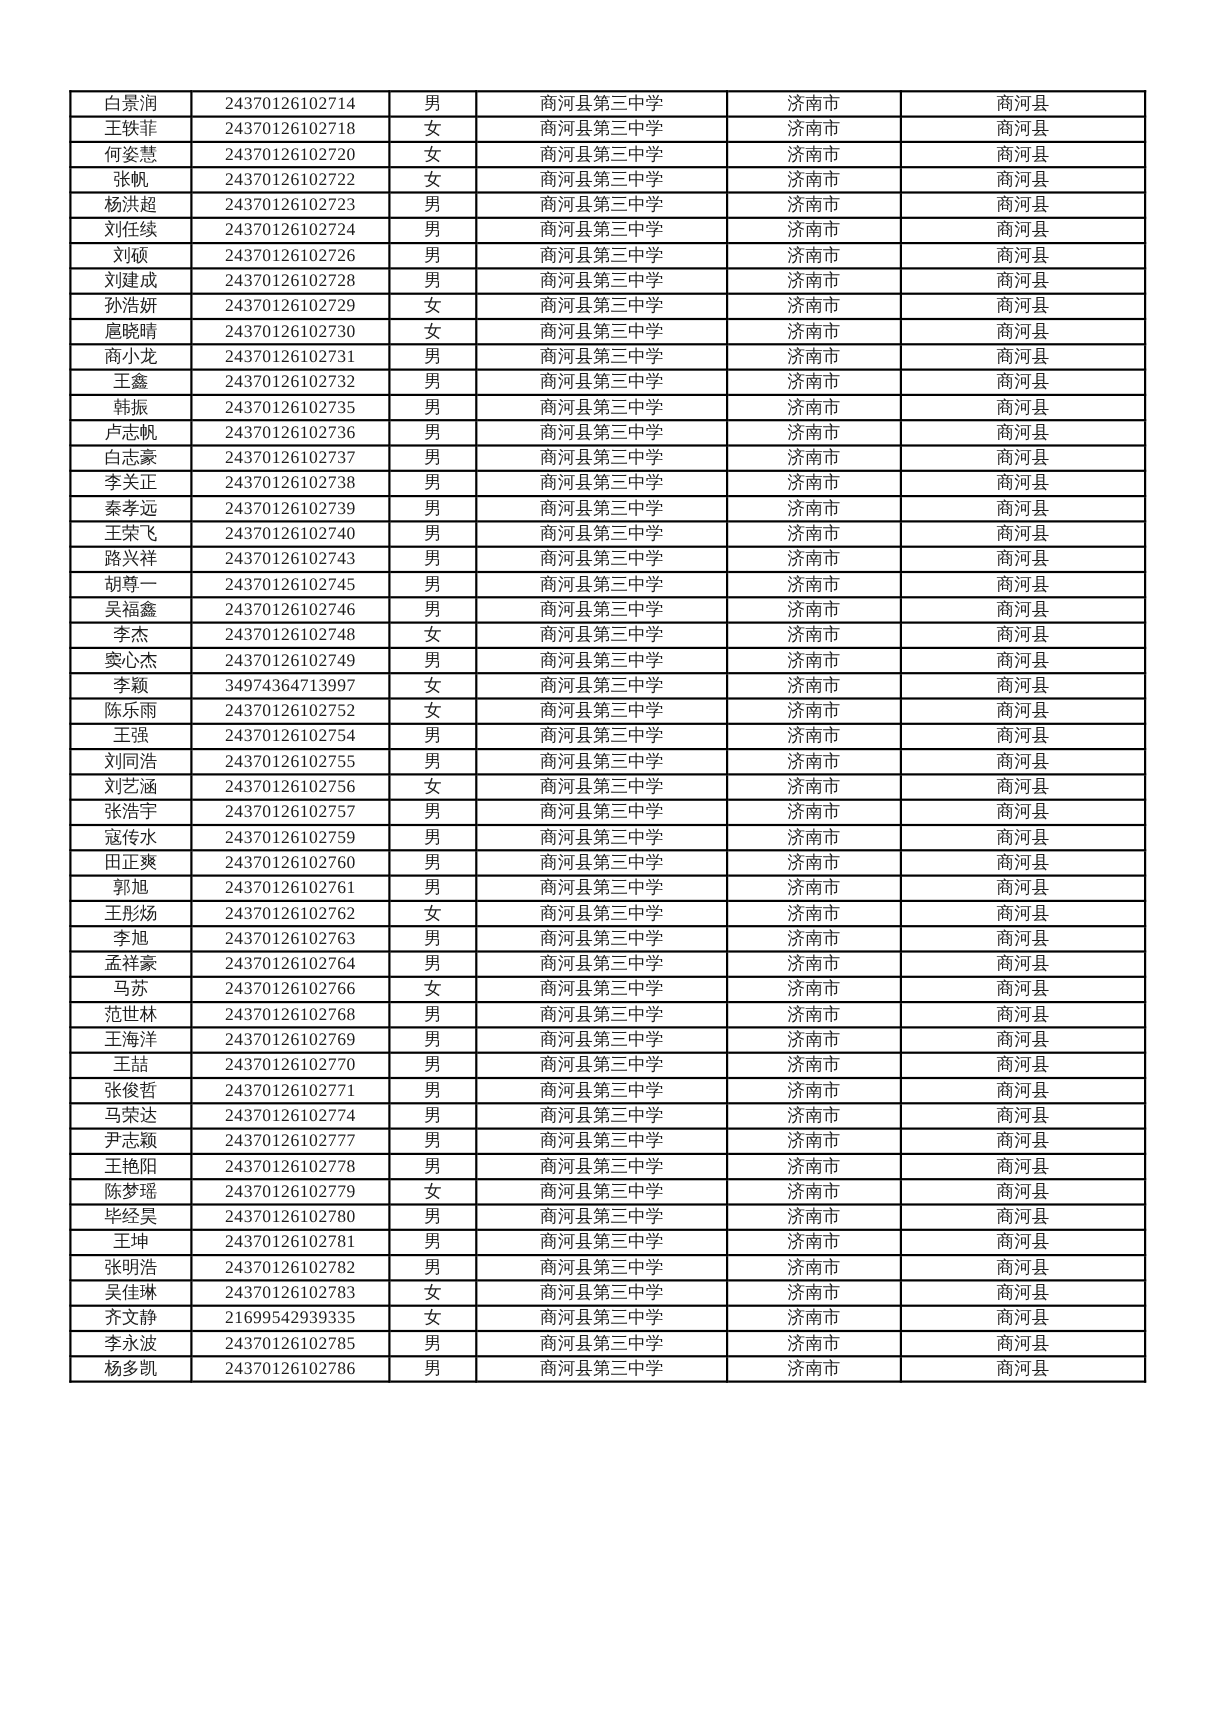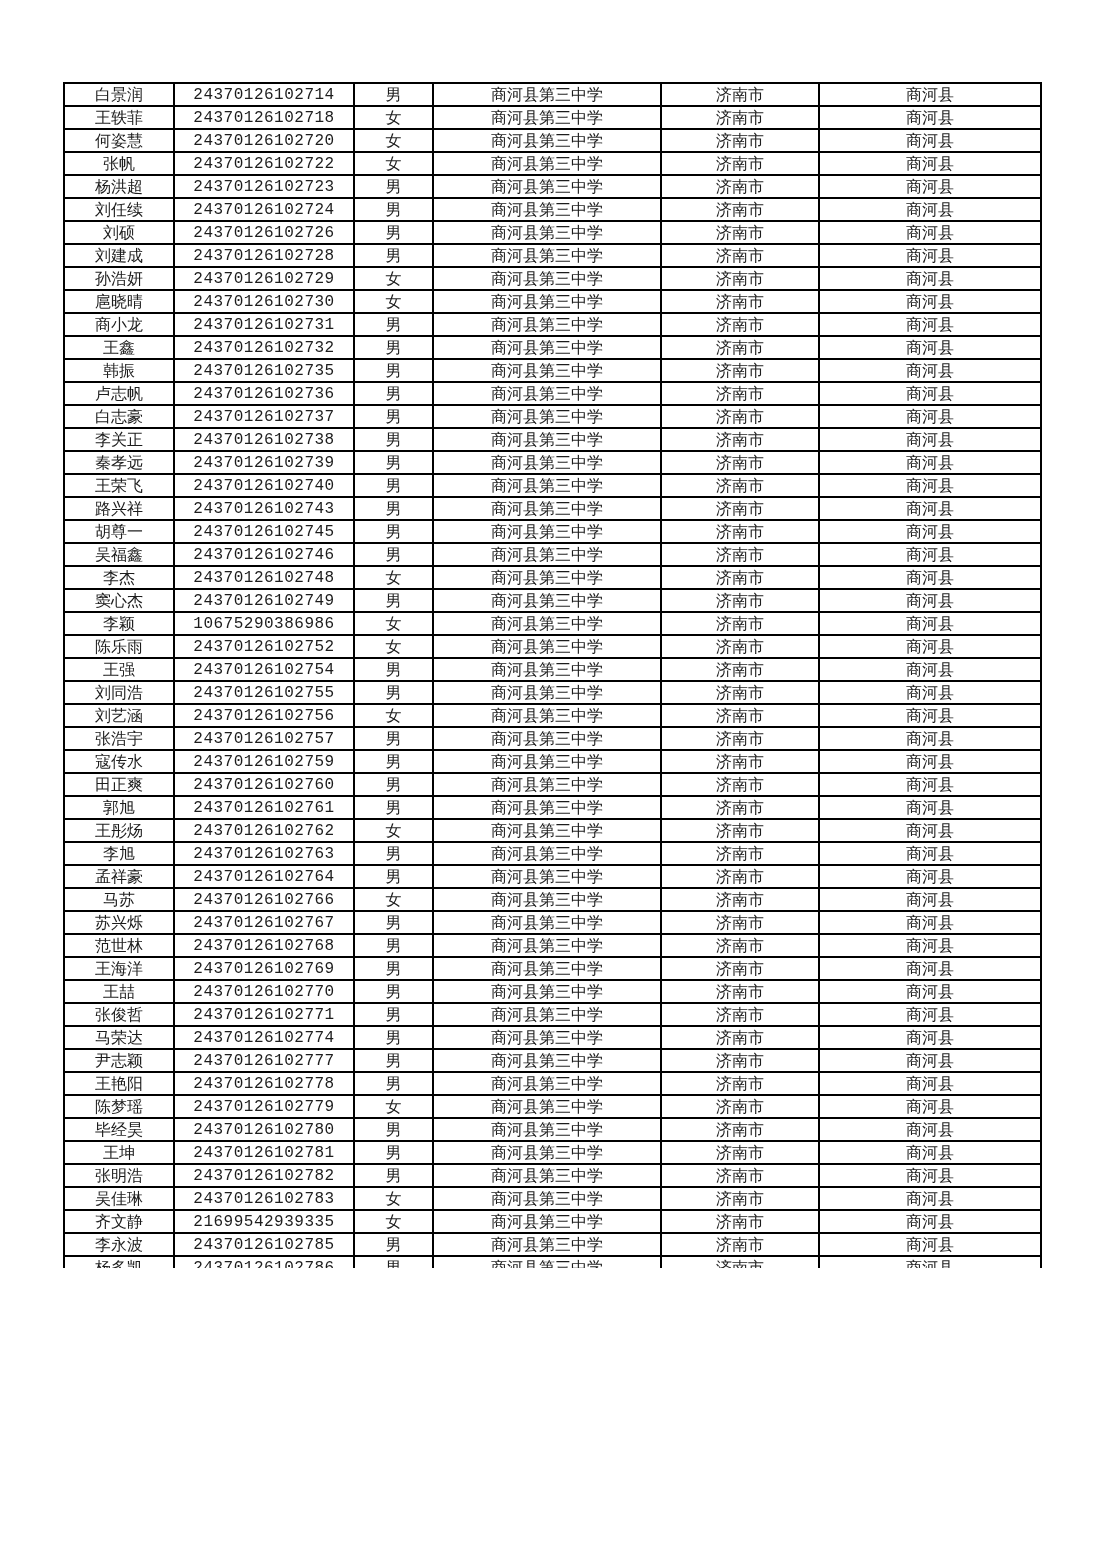--- a/index.html
+++ b/index.html
@@ -33,21 +33,20 @@
     vertical-align: middle;
     font-size: 16px;
     line-height: 1;
     white-space: nowrap;
     overflow: hidden;
     color: #1c1c1c;
   }
   td.exam-id {
     font-size: 16px;
     letter-spacing: 0.5px;
-    font-family: Liberation Mono, monospace;
   }
   .watermark {
     position: absolute;
     right: 39px;
     top: 1502px;
     font-size: 12px;
     color: #c2410c;
     font-family: Liberation Sans, sans-serif;
     letter-spacing: 1px;
   }
@@ -246,21 +245,21 @@
         <tr>
           <td>窦心杰</td>
           <td class="exam-id">24370126102749</td>
           <td>男</td>
           <td>商河县第三中学</td>
           <td>济南市</td>
           <td>商河县</td>
         </tr>
         <tr>
           <td>李颖</td>
-          <td class="exam-id">10675290386986</td>
+          <td class="exam-id">34974364713997</td>
           <td>女</td>
           <td>商河县第三中学</td>
           <td>济南市</td>
           <td>商河县</td>
         </tr>
         <tr>
           <td>陈乐雨</td>
           <td class="exam-id">24370126102752</td>
           <td>女</td>
           <td>商河县第三中学</td>
@@ -344,28 +343,20 @@
           <td class="exam-id">24370126102764</td>
           <td>男</td>
           <td>商河县第三中学</td>
           <td>济南市</td>
           <td>商河县</td>
         </tr>
         <tr>
           <td>马苏</td>
           <td class="exam-id">24370126102766</td>
           <td>女</td>
-          <td>商河县第三中学</td>
-          <td>济南市</td>
-          <td>商河县</td>
-        </tr>
-        <tr>
-          <td>苏兴烁</td>
-          <td class="exam-id">24370126102767</td>
-          <td>男</td>
           <td>商河县第三中学</td>
           <td>济南市</td>
           <td>商河县</td>
         </tr>
         <tr>
           <td>范世林</td>
           <td class="exam-id">24370126102768</td>
           <td>男</td>
           <td>商河县第三中学</td>
           <td>济南市</td>

